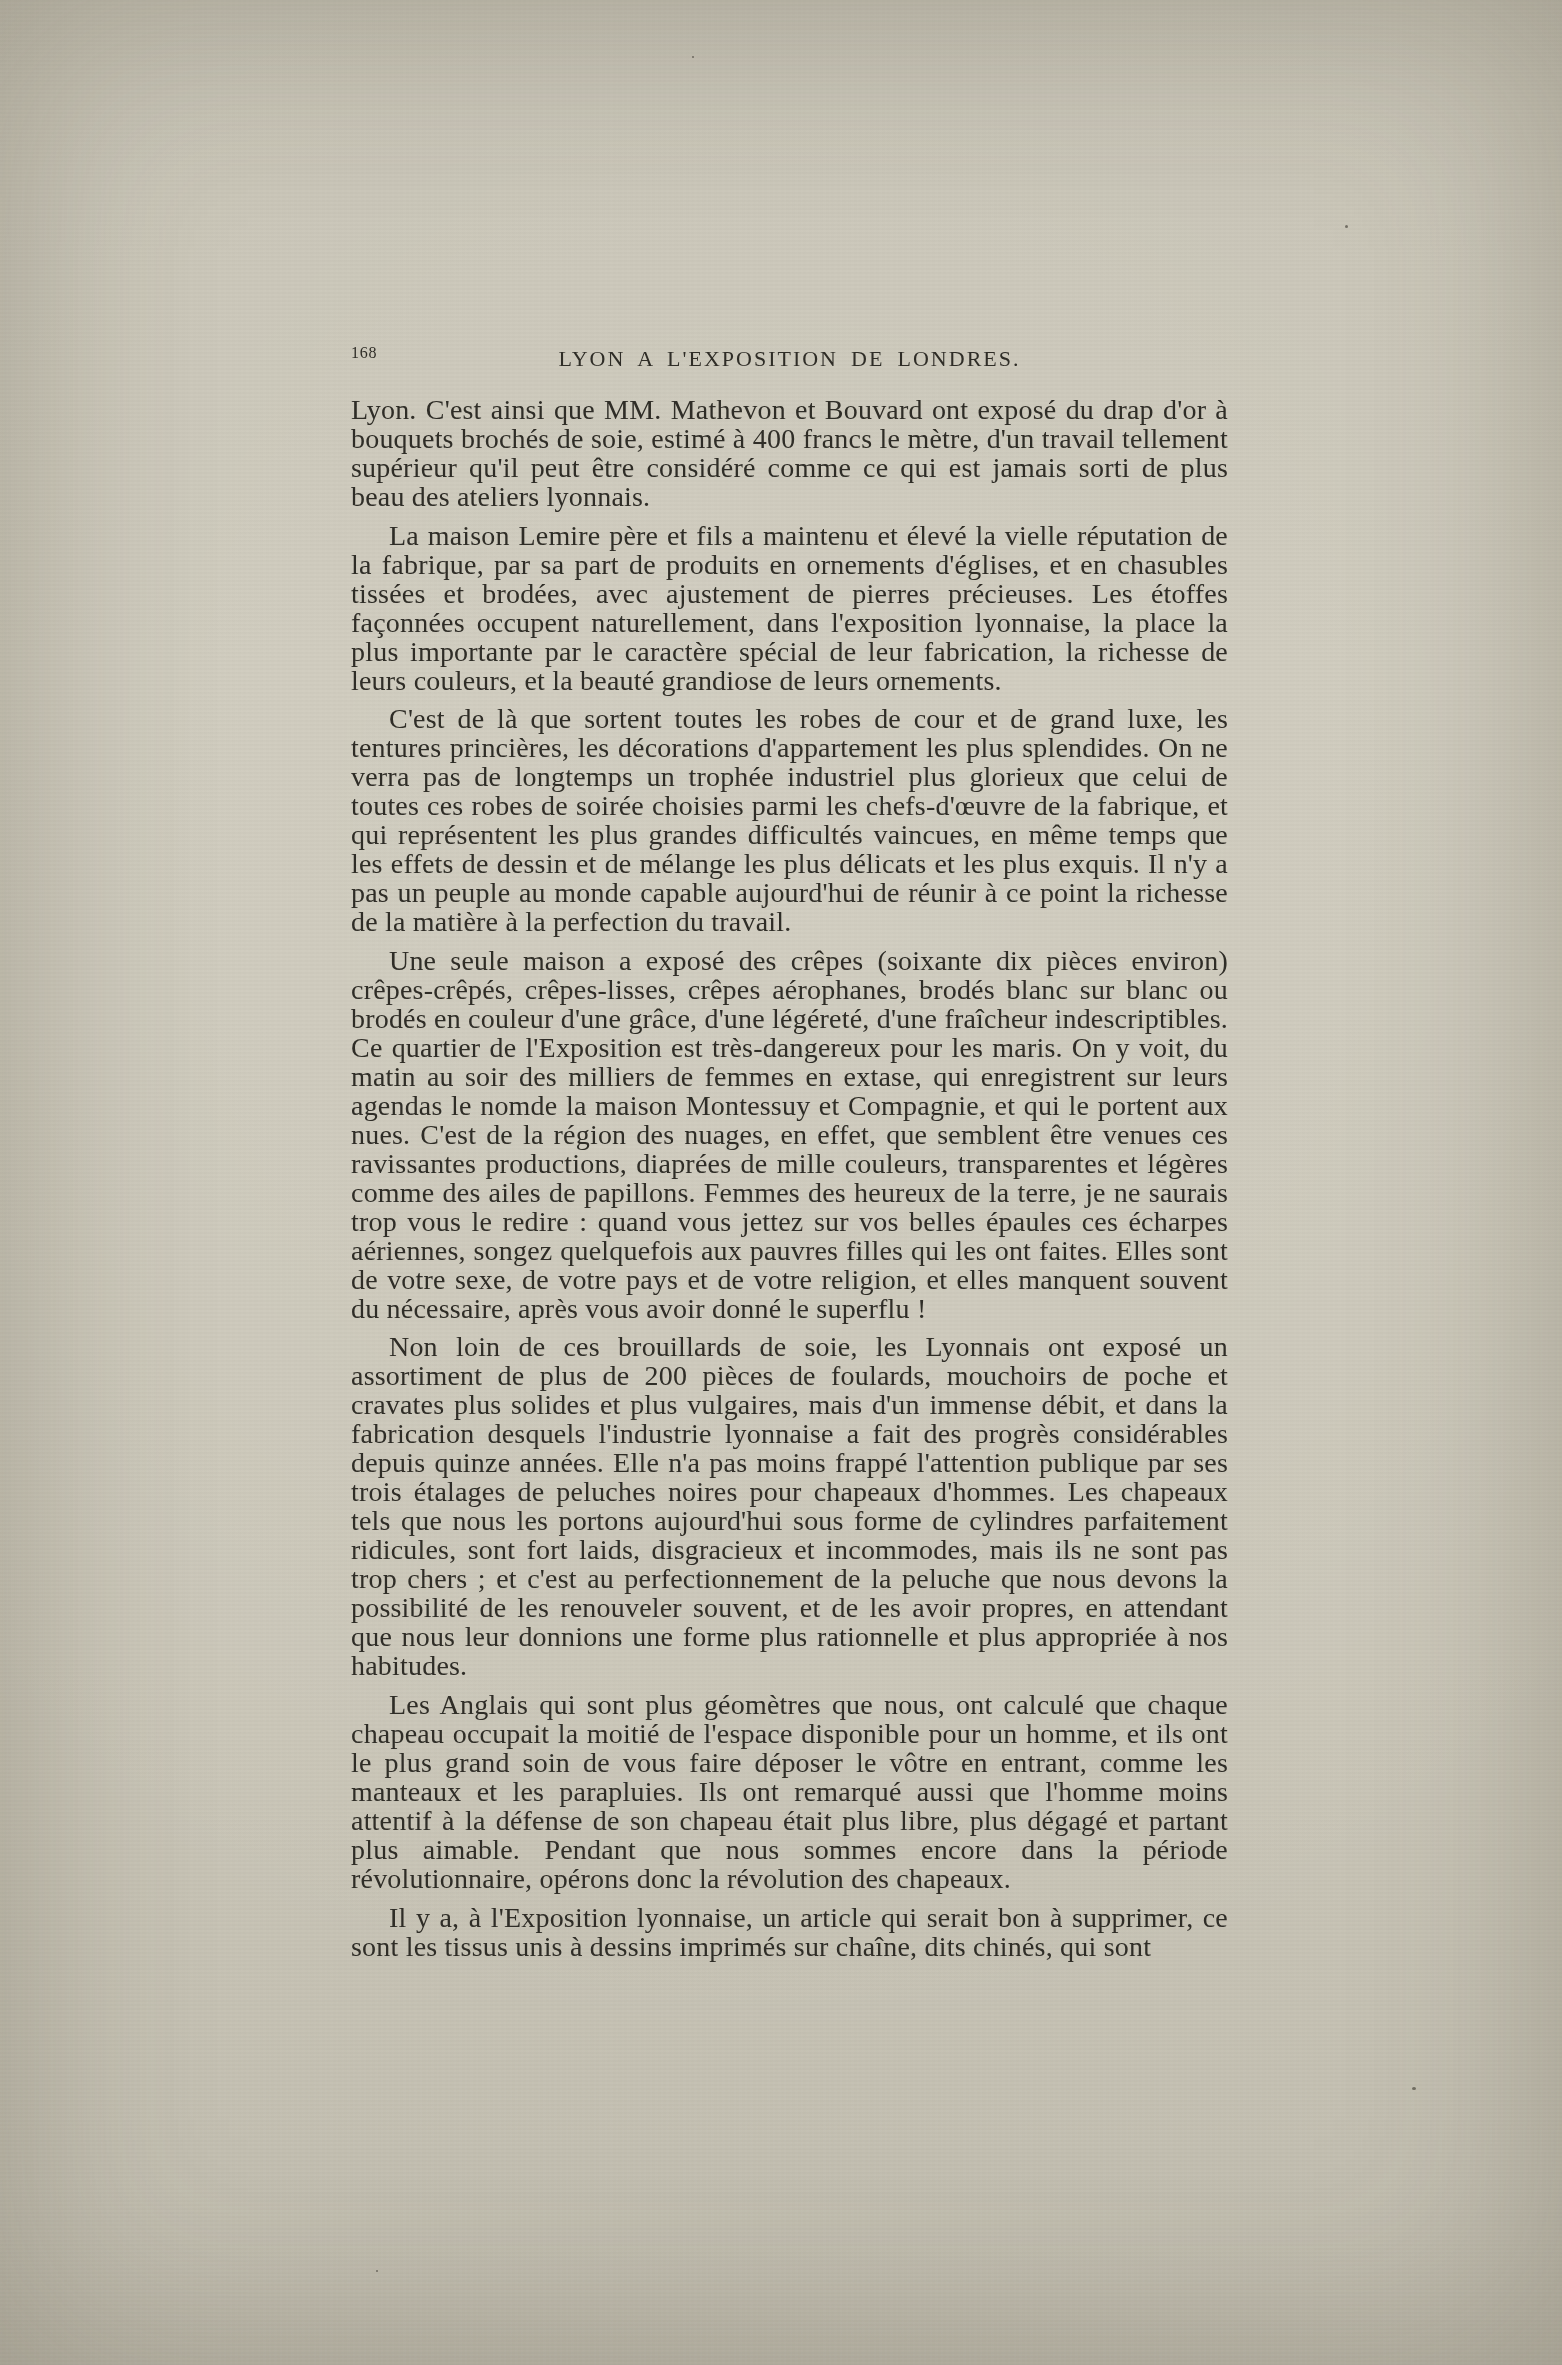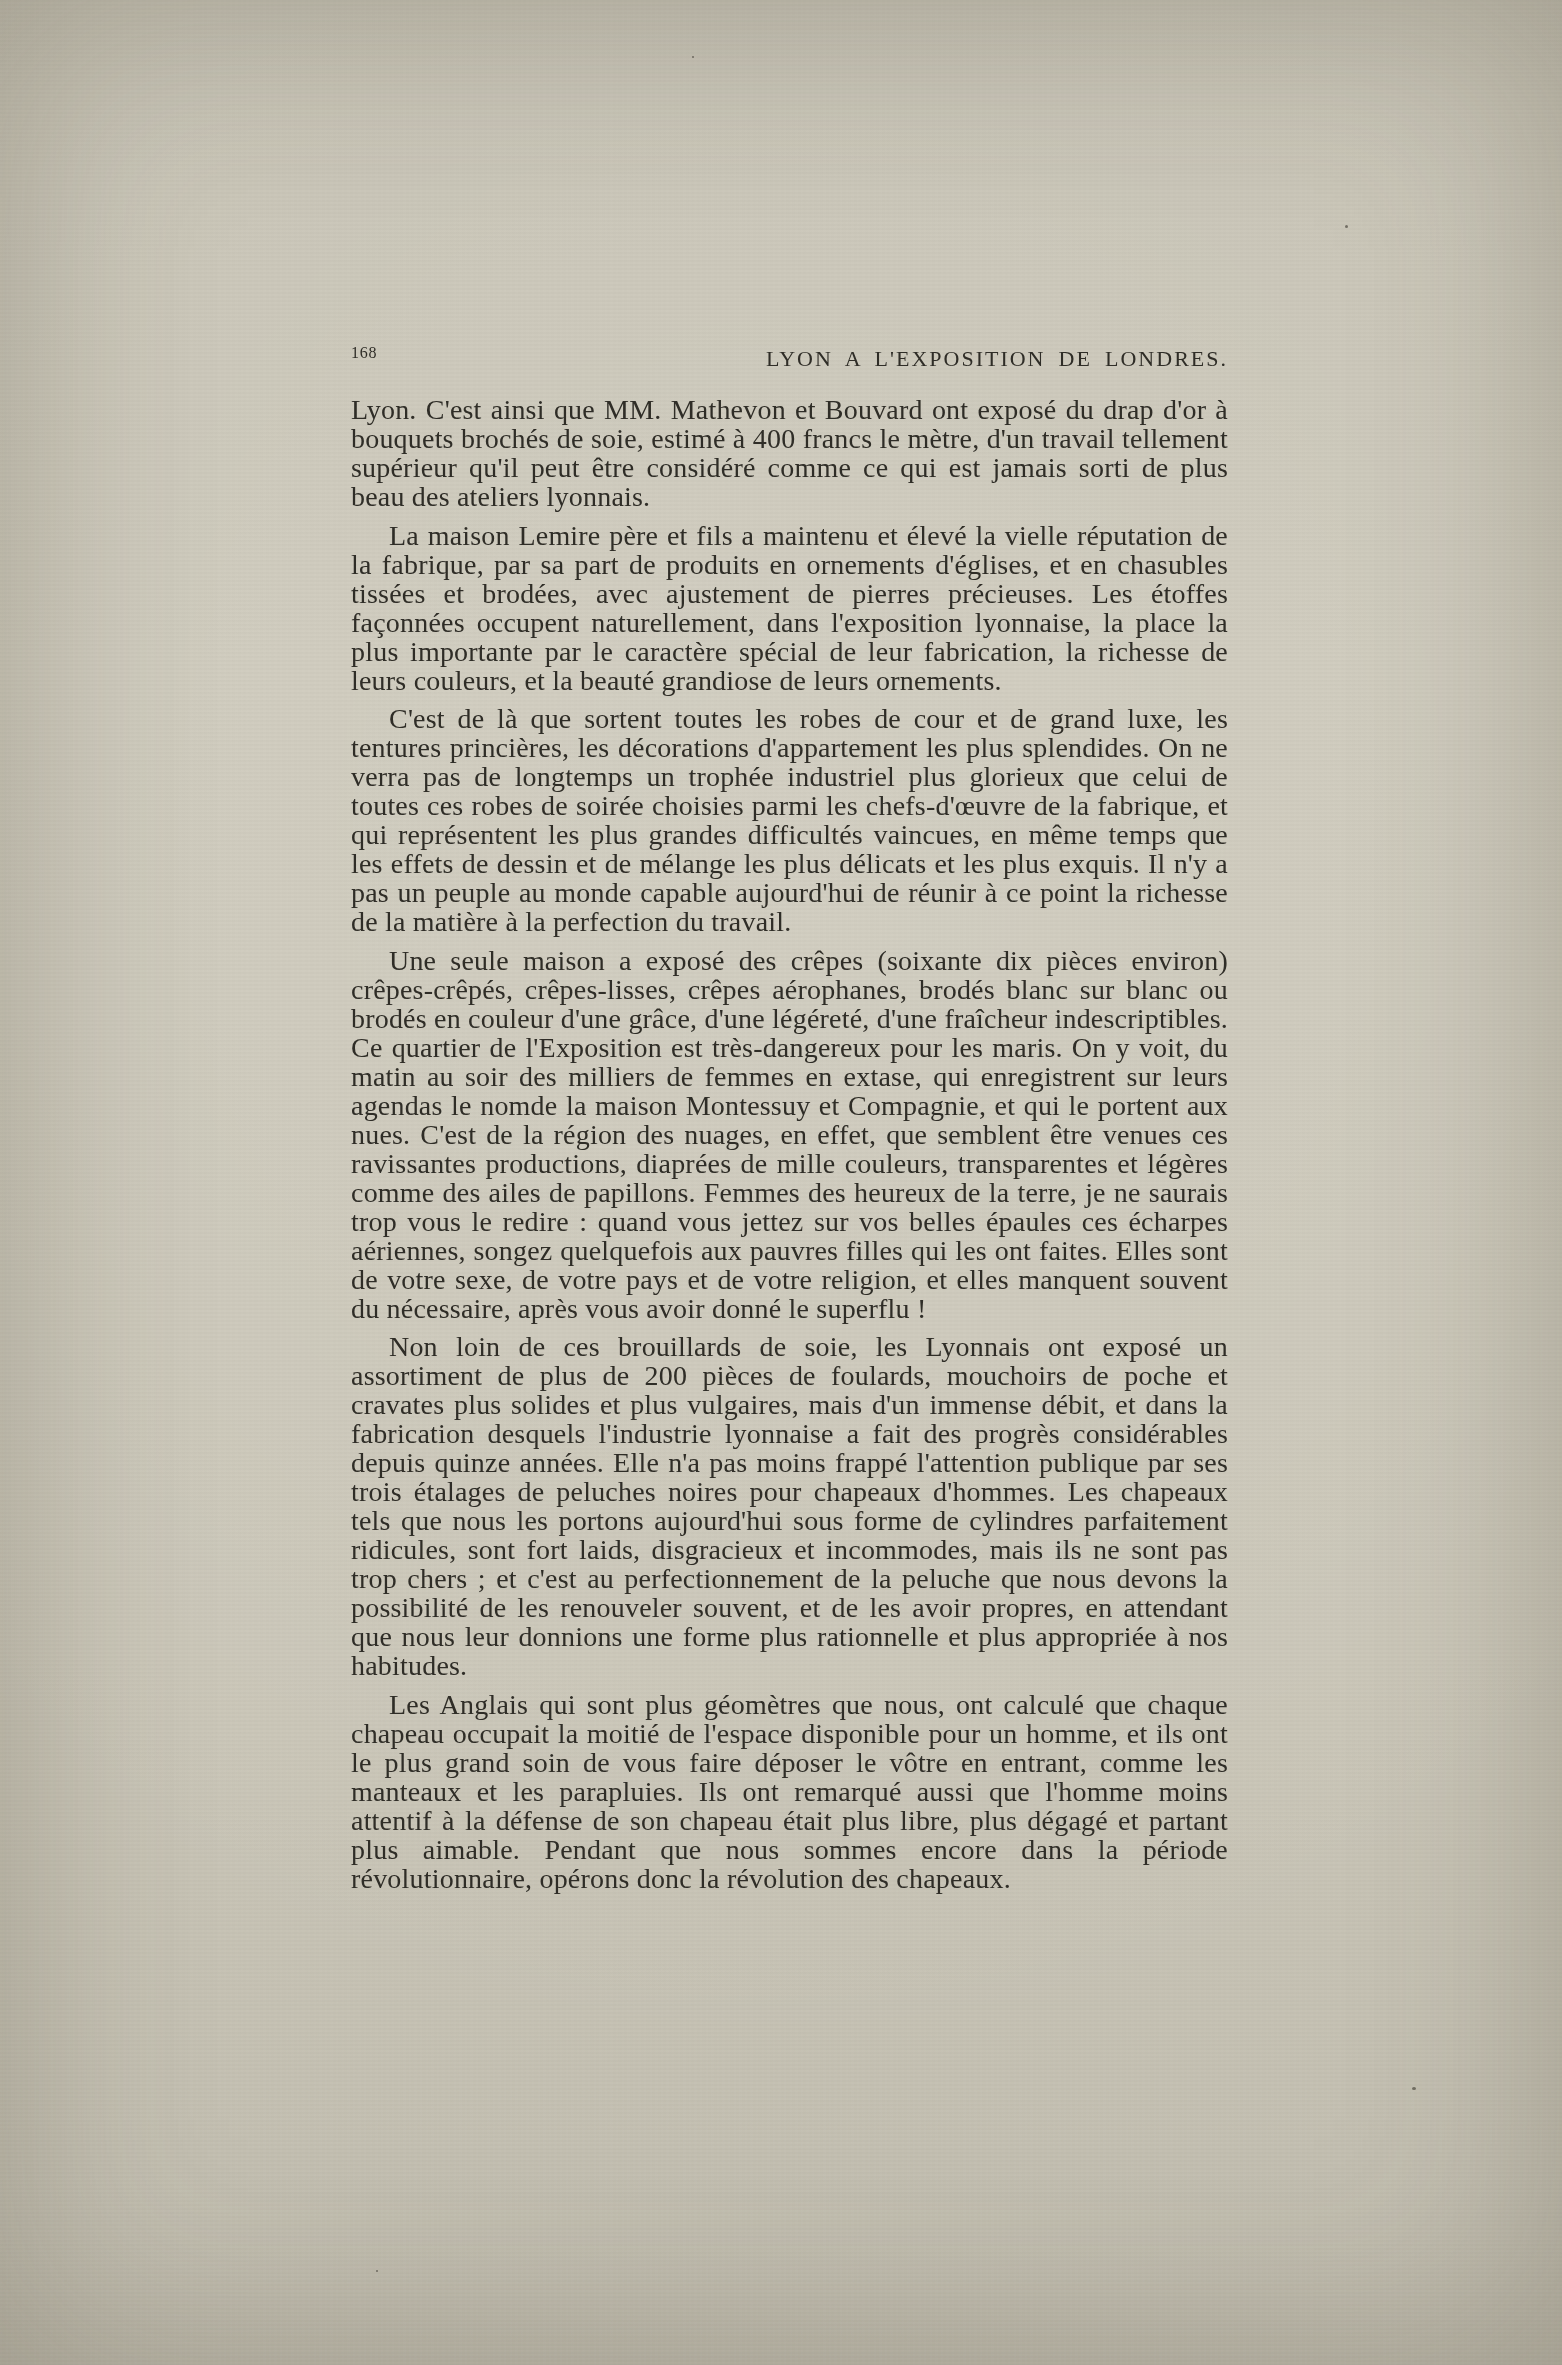--- a/index.html
+++ b/index.html
@@ -58,21 +58,21 @@
     left: 0;
     top: 0;
     font-size: 16px;
     letter-spacing: 0.8px;
   }
   .running-title {
     position: absolute;
     left: 0;
     right: 0;
     top: 2.4px;
-    text-align: right;
+    text-align: center;
     font-size: 22px;
     letter-spacing: 2px;
     word-spacing: 5.6px;
     white-space: nowrap;
   }
   .paragraphs p.para {
     margin: 0 0 9.6px 0;
     font-size: 28px;
     line-height: 29px;
     text-align: justify;
@@ -96,18 +96,19 @@
       <span class="page-number">168</span>
       <span class="running-title">LYON A L'EXPOSITION DE LONDRES.</span>
     </div>
     <div class="paragraphs">
         <p class="para"><span class="">Lyon. C'est ainsi que MM. Mathevon et Bouvard ont exposé du drap d'or à bouquets brochés de soie, estimé à 400 francs le mètre, d'un travail tellement supérieur qu'il peut être considéré comme ce qui est jamais sorti de plus beau des ateliers lyonnais.</span></p>
         <p class="para indent"><span class="">La maison Lemire père et fils a maintenu et élevé la vielle réputation de la fabrique, par sa part de produits en ornements d'églises, et en chasubles tissées et brodées, avec ajustement de pierres précieuses. Les étoffes façonnées occupent naturellement, dans l'exposition lyonnaise, la place la plus importante par le caractère spécial de leur fabrication, la richesse de leurs couleurs, et la beauté grandiose de leurs ornements.</span></p>
         <p class="para indent"><span class="">C'est de là que sortent toutes les robes de cour et de grand luxe, les tentures princières, les décorations d'appartement les plus splendides. On ne verra pas de longtemps un trophée industriel plus glorieux que celui de toutes ces robes de soirée choisies parmi les chefs-d'œuvre de la fabrique, et qui représentent les plus grandes difficultés vaincues, en même temps que les effets de dessin et de mélange les plus délicats et les plus exquis. Il n'y a pas un peuple au monde capable aujourd'hui de réunir à ce point la richesse de la matière à la perfection du travail.</span></p>
         <p class="para indent"><span class="">Une seule maison a exposé des crêpes (soixante dix pièces environ) crêpes-crêpés, crêpes-lisses, crêpes </span><span class="italic">aérophanes</span><span class="">, brodés blanc sur blanc ou brodés en couleur d'une grâce, d'une légéreté, d'une fraîcheur indescriptibles. Ce quartier de l'Exposition est très-dangereux pour les maris. On y voit, du matin au soir des milliers de femmes en extase, qui enregistrent sur leurs agendas le nomde la maison Montessuy et Compagnie, et qui le portent aux nues. C'est de la région des nuages, en effet, que semblent être venues ces ravissantes productions, diaprées de mille couleurs, transparentes et légères comme des ailes de papillons. Femmes des heureux de la terre, je ne saurais trop vous le redire : quand vous jettez sur vos belles épaules ces écharpes aériennes, songez quelquefois aux pauvres filles qui les ont faites. Elles sont de votre sexe, de votre pays et de votre religion, et elles manquent souvent du nécessaire, après vous avoir donné le superflu !</span></p>
         <p class="para indent"><span class="">Non loin de ces brouillards de soie, les Lyonnais ont exposé un assortiment de plus de 200 pièces de foulards, mouchoirs de poche et cravates plus solides et plus vulgaires, mais d'un immense débit, et dans la fabrication desquels l'industrie lyonnaise a fait des progrès considérables depuis quinze années. Elle n'a pas moins frappé l'attention publique par ses trois étalages de peluches noires pour chapeaux d'hommes. Les chapeaux tels que nous les portons aujourd'hui sous forme de cylindres parfaitement ridicules, sont fort laids, disgracieux et incommodes, mais ils ne sont pas trop chers ; et c'est au perfectionnement de la peluche que nous devons la possibilité de les renouveler souvent, et de les avoir propres, en attendant que nous leur donnions une forme plus rationnelle et plus appropriée à nos habitudes.</span></p>
         <p class="para indent"><span class="">Les Anglais qui sont plus géomètres que nous, ont calculé que chaque chapeau occupait la moitié de l'espace disponible pour un homme, et ils ont le plus grand soin de vous faire déposer le vôtre en entrant, comme les manteaux et les parapluies. Ils ont remarqué aussi que l'homme moins attentif à la défense de son chapeau était plus libre, plus dégagé et partant plus aimable. Pendant que nous sommes encore dans la période révolutionnaire, opérons donc la révolution des chapeaux.</span></p>
+        <p class="para indent"><span class="">Il y a, à l'Exposition lyonnaise, un article qui serait bon à supprimer, ce sont les tissus unis à dessins imprimés sur chaîne, dits </span><span class="italic">chinés</span><span class="">, qui sont</span></p>
       </div>
   </div>
 
   <div class="vignette"></div>
 </div>
 
 
 </body></html>

